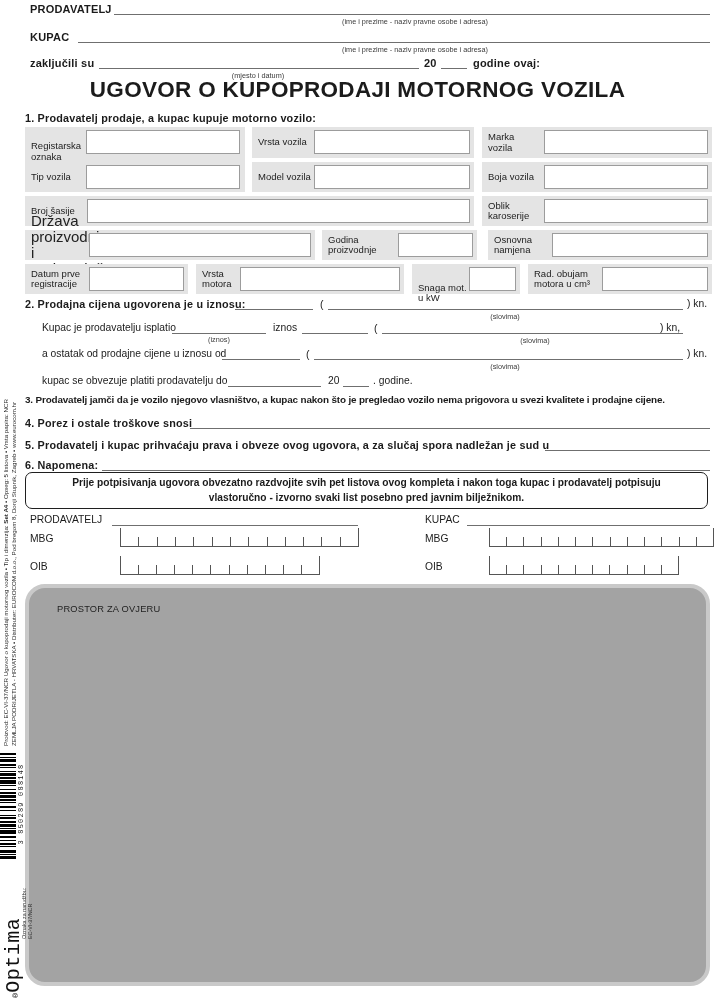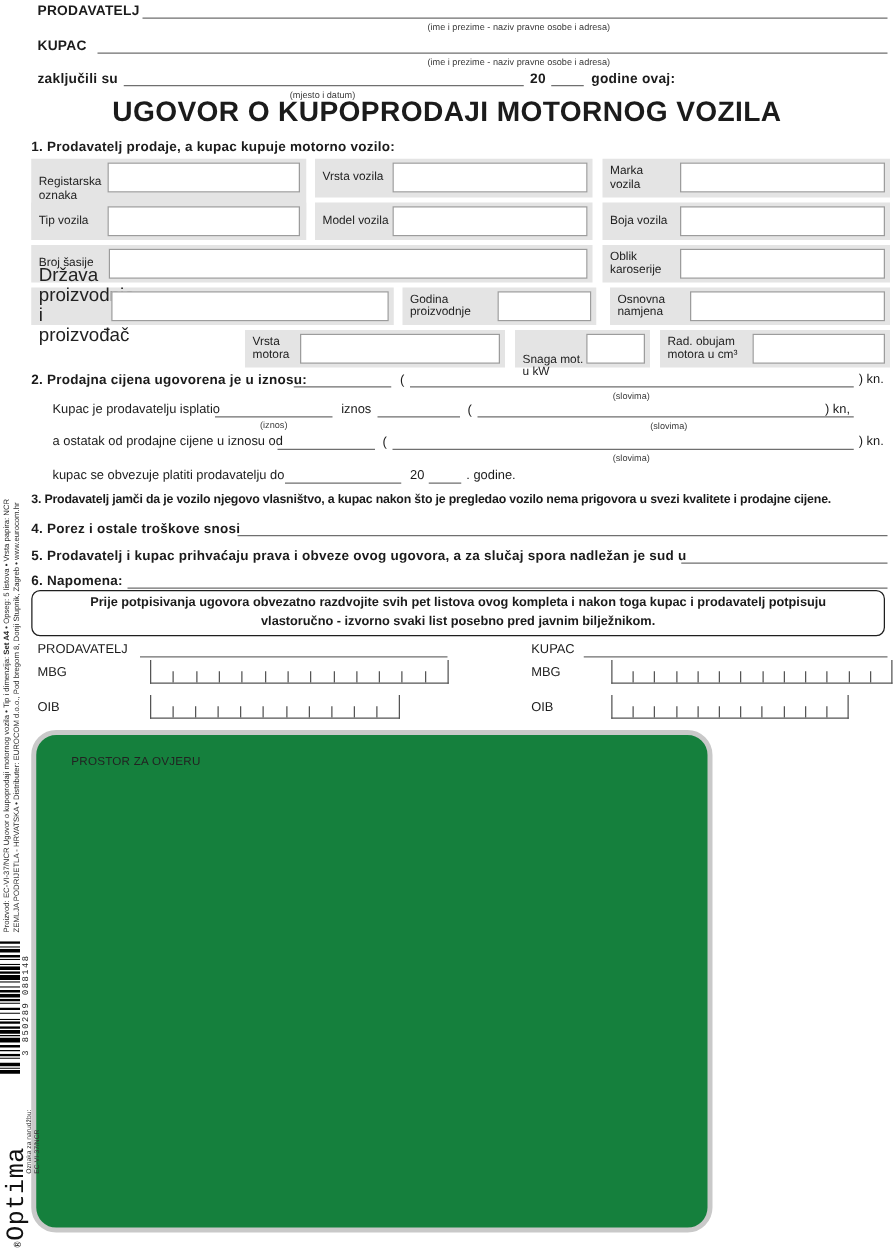--- a/index.html
+++ b/index.html
@@ -15,22 +15,22 @@
   .fbox .flabel{position:absolute;left:6px;top:0;bottom:0;display:flex;align-items:center;
         font-size:9.5px;line-height:1.08;color:#222;}
   .fbox .finput{position:absolute;top:3px;height:22px;background:#fff;border:1px solid #9c9c9c;}
   .comb{position:absolute;display:flex;align-items:flex-end;
         border-left:1.4px solid #555;border-right:1.4px solid #555;border-bottom:1.4px solid #555;}
   .comb span{flex:1;height:9px;border-right:1px solid #555;}
   .comb span:last-child{border-right:none;}
   .notice{position:absolute;left:25px;top:472px;width:683px;height:37px;border:1.7px solid #1f1f1f;
         border-radius:7px;display:flex;align-items:center;justify-content:center;text-align:center;
         font-size:10.2px;font-weight:bold;line-height:1.45;padding:0 22px;box-sizing:border-box;}
-  .stamp{position:absolute;left:25px;top:584px;width:545px;height:402px;border:4px solid #c9c9c9;
-        border-radius:20px;box-sizing:border-box;background:#15803d;}
+  .stamp{position:absolute;left:25px;top:584px;width:685px;height:402px;border:4px solid #c9c9c9;
+        border-radius:20px;box-sizing:border-box;background:#a3a3a3;}
   .rotwrap{position:absolute;}
   .rotin{position:absolute;left:0;top:100%;transform-origin:0 0;transform:rotate(-90deg);}
   .sidetext{font-size:6.2px;line-height:1.35;color:#2b2b2b;white-space:nowrap;}
   .title{position:absolute;left:0;top:77px;width:100%;text-align:center;font-size:22.5px;
         font-weight:bold;letter-spacing:.3px;}
   .paren{position:absolute;font-size:10.5px;}
   .barnum{font-size:7px;letter-spacing:1.2px;text-align:center;margin-top:1px;
         font-family:"Liberation Mono",monospace;white-space:nowrap;}
   #barcode-bars{display:flex;height:16px;align-items:stretch;margin-left:9px;}
   #barcode-bars i{display:block;background:#000;}
@@ -103,20 +103,24 @@
   </div>
   <div class="fbox" style="left:322px;top:230px;width:155px;height:30px;">
     <div class="flabel" style="width:66px;">Godina proizvodnje</div>
     <div class="finput" style="left:76px;width:73px;"></div>
   </div>
   <div class="fbox" style="left:488px;top:230px;width:224px;height:30px;">
     <div class="flabel" style="width:58px;">Osnovna namjena</div>
     <div class="finput" style="left:64px;width:154px;"></div>
   </div>
 
+  <div class="fbox" style="left:25px;top:264px;width:163px;height:30px;">
+    <div class="flabel" style="width:58px;">Datum prve registracije</div>
+    <div class="finput" style="left:64px;width:93px;"></div>
+  </div>
   <div class="fbox" style="left:196px;top:264px;width:208px;height:30px;">
     <div class="flabel" style="width:38px;">Vrsta motora</div>
     <div class="finput" style="left:44px;width:158px;"></div>
   </div>
   <div class="fbox" style="left:412px;top:264px;width:108px;height:30px;">
     <div class="flabel" style="width:52px;margin-top:28px;">Snaga mot. u kW</div>
     <div class="finput" style="left:57px;width:45px;"></div>
   </div>
   <div class="fbox" style="left:528px;top:264px;width:184px;height:30px;">
     <div class="flabel" style="width:66px;">Rad. obujam motora u cm³</div>

